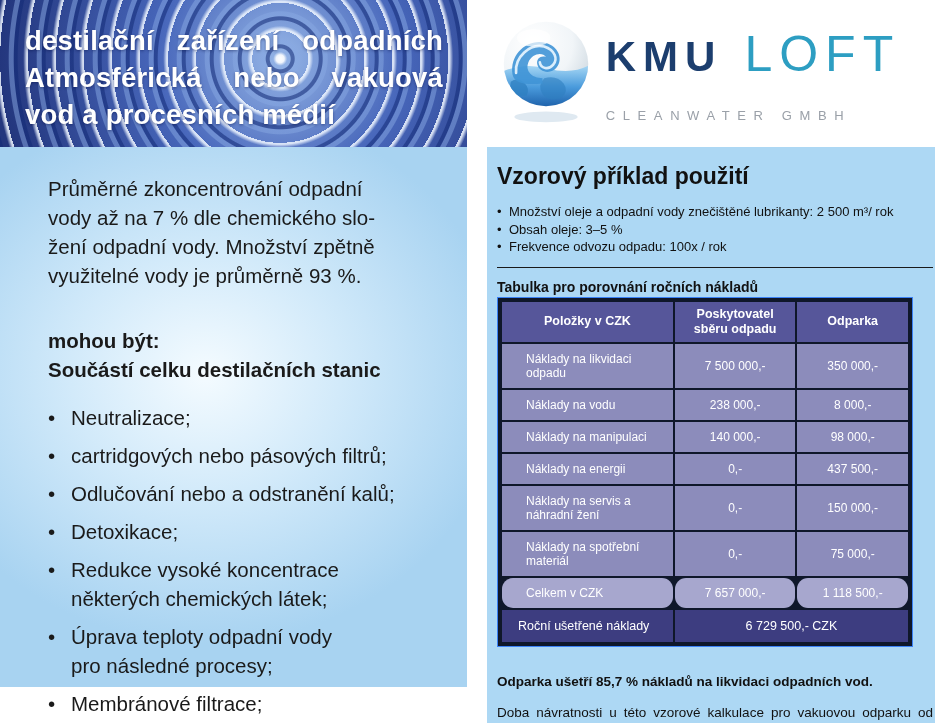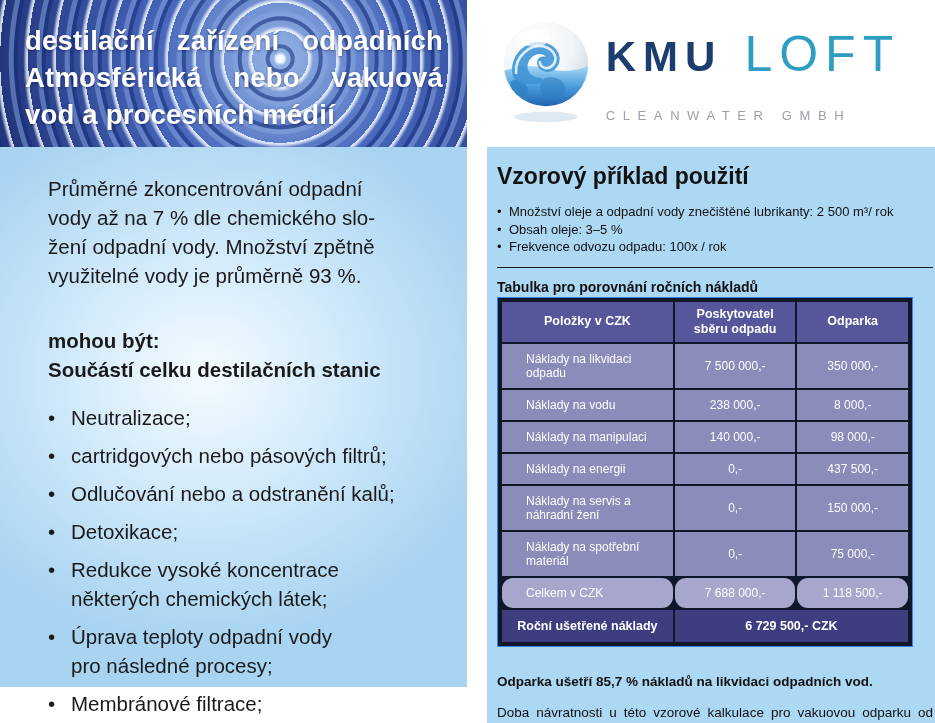--- a/index.html
+++ b/index.html
@@ -62,21 +62,21 @@
   table.cost col.c1 { width:42.5%; } table.cost col.c2 { width:30%; } table.cost col.c3 { width:27.5%; }
   table.cost th {
     background:#56569a; color:#fff; font-size:12.5px; font-weight:bold;
     text-align:center; padding:5px 4px; height:38px; line-height:15px;
   }
   table.cost td {
     background:#8c8cbb; color:#fff; font-size:12px; text-align:center; padding:8px 4px;
   }
   table.cost td.lbl { text-align:left; padding-left:24px; }
   table.cost tr.total td { background:#a7a7ce;border-radius:11px; }
-  table.cost tr.savings td { background:#3d3d80; font-weight:bold; font-size:12.5px; padding:9px 4px;text-align:center; }
+  table.cost tr.savings td { background:#3d3d80; font-weight:normal; font-size:12.5px; padding:9px 16px; }
 
   .rp-bold { font-size:13.5px; font-weight:bold; margin-top:27px; }
   .rp-para { margin-top:15px; font-size:13.5px; line-height:18.5px; }
   .rp-para .just { text-align:justify; text-align-last:justify; }
 </style>
 </head>
 <body>
 
 <div class="page">
 
@@ -249,21 +249,21 @@
             <td>0,-</td>
             <td>150 000,-</td>
           </tr>
           <tr>
             <td class="lbl">Náklady na spotřební materiál</td>
             <td>0,-</td>
             <td>75 000,-</td>
           </tr>
           <tr class="total">
             <td class="lbl">Celkem v CZK</td>
-            <td>7 688 000,-</td>
+            <td>7 657 000,-</td>
             <td>1 118 500,-</td>
           </tr>
           <tr class="savings">
             <td class="lbl">Roční ušetřené náklady</td>
             <td colspan="2">6 729 500,- CZK</td>
           </tr>
         </tbody>
       </table>
     </div>
 

